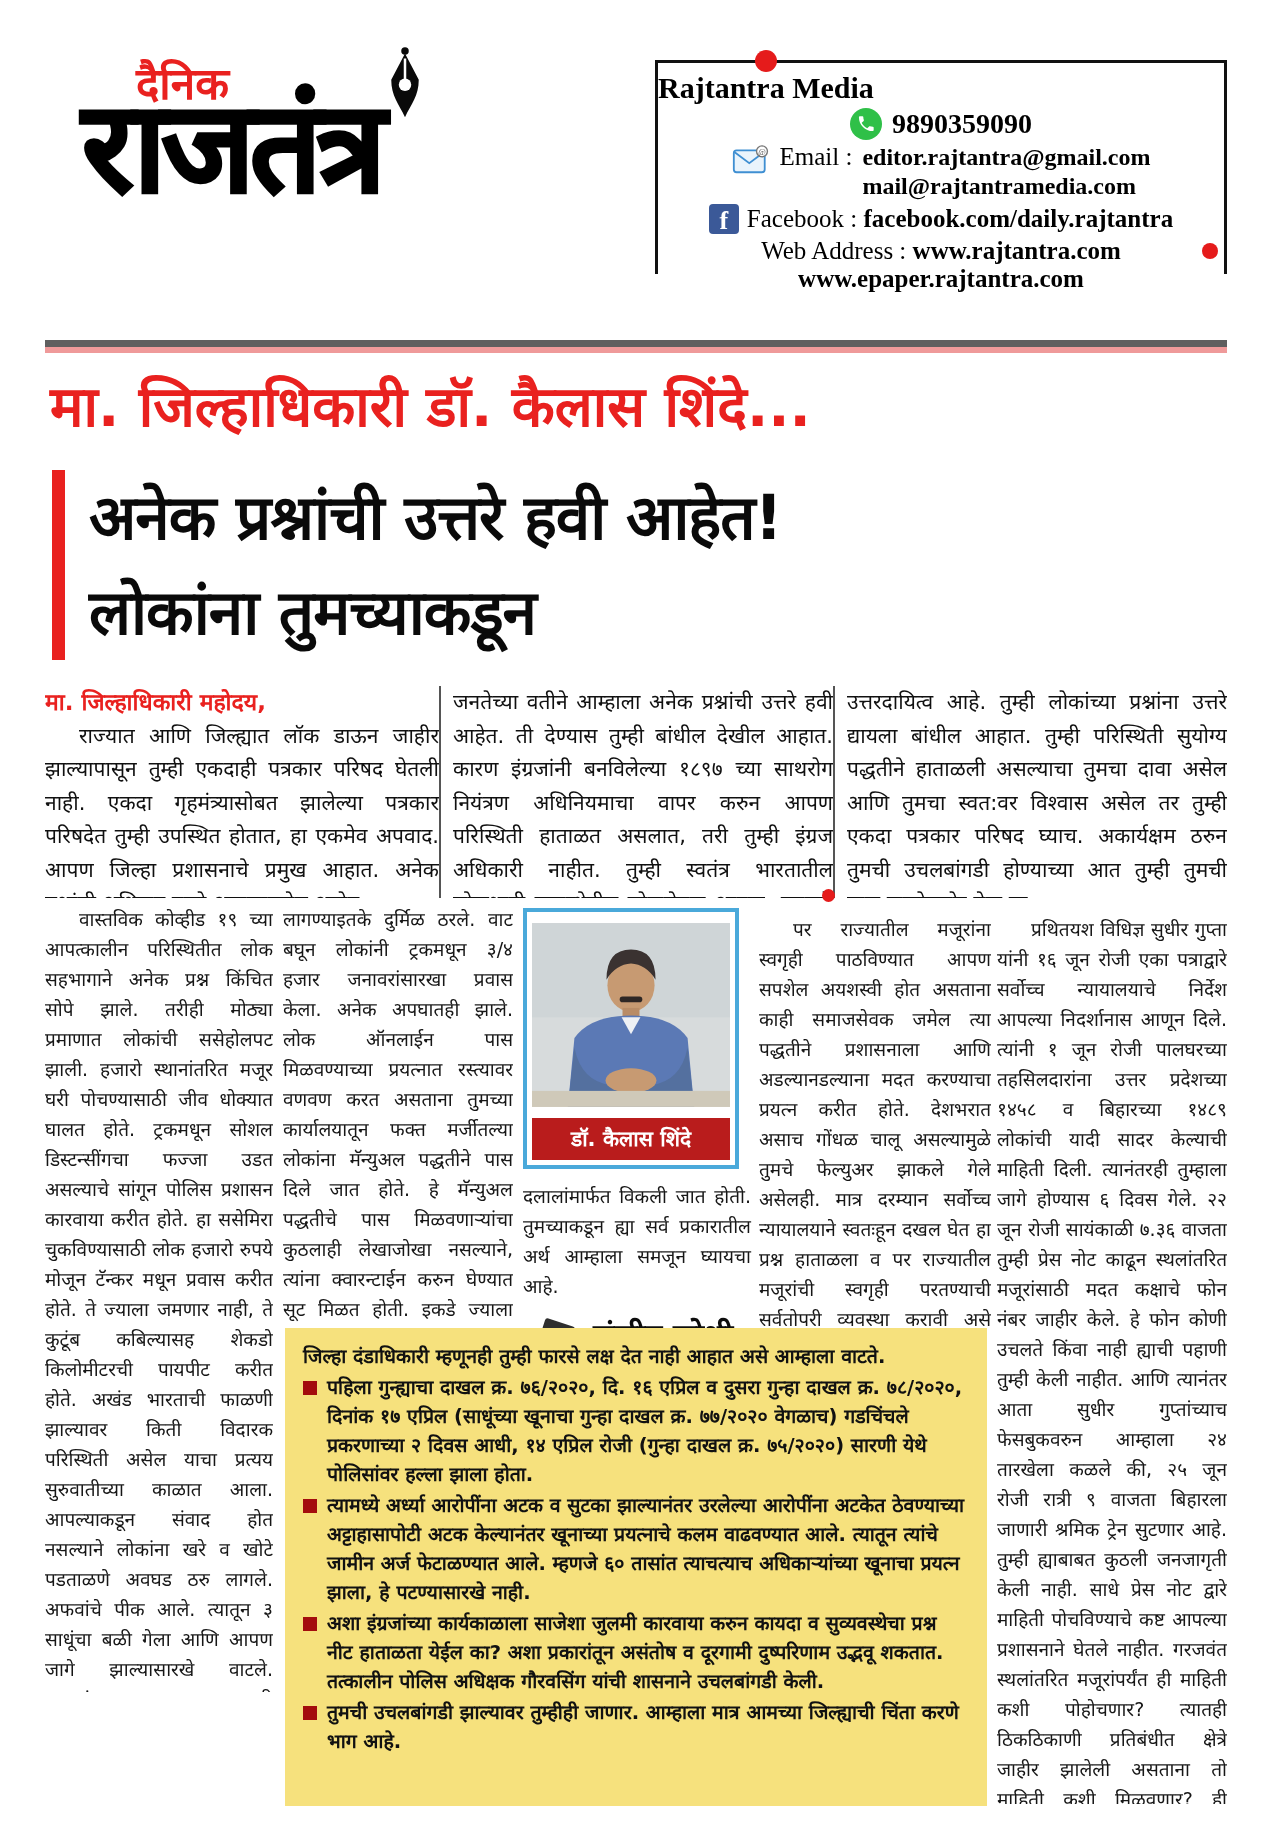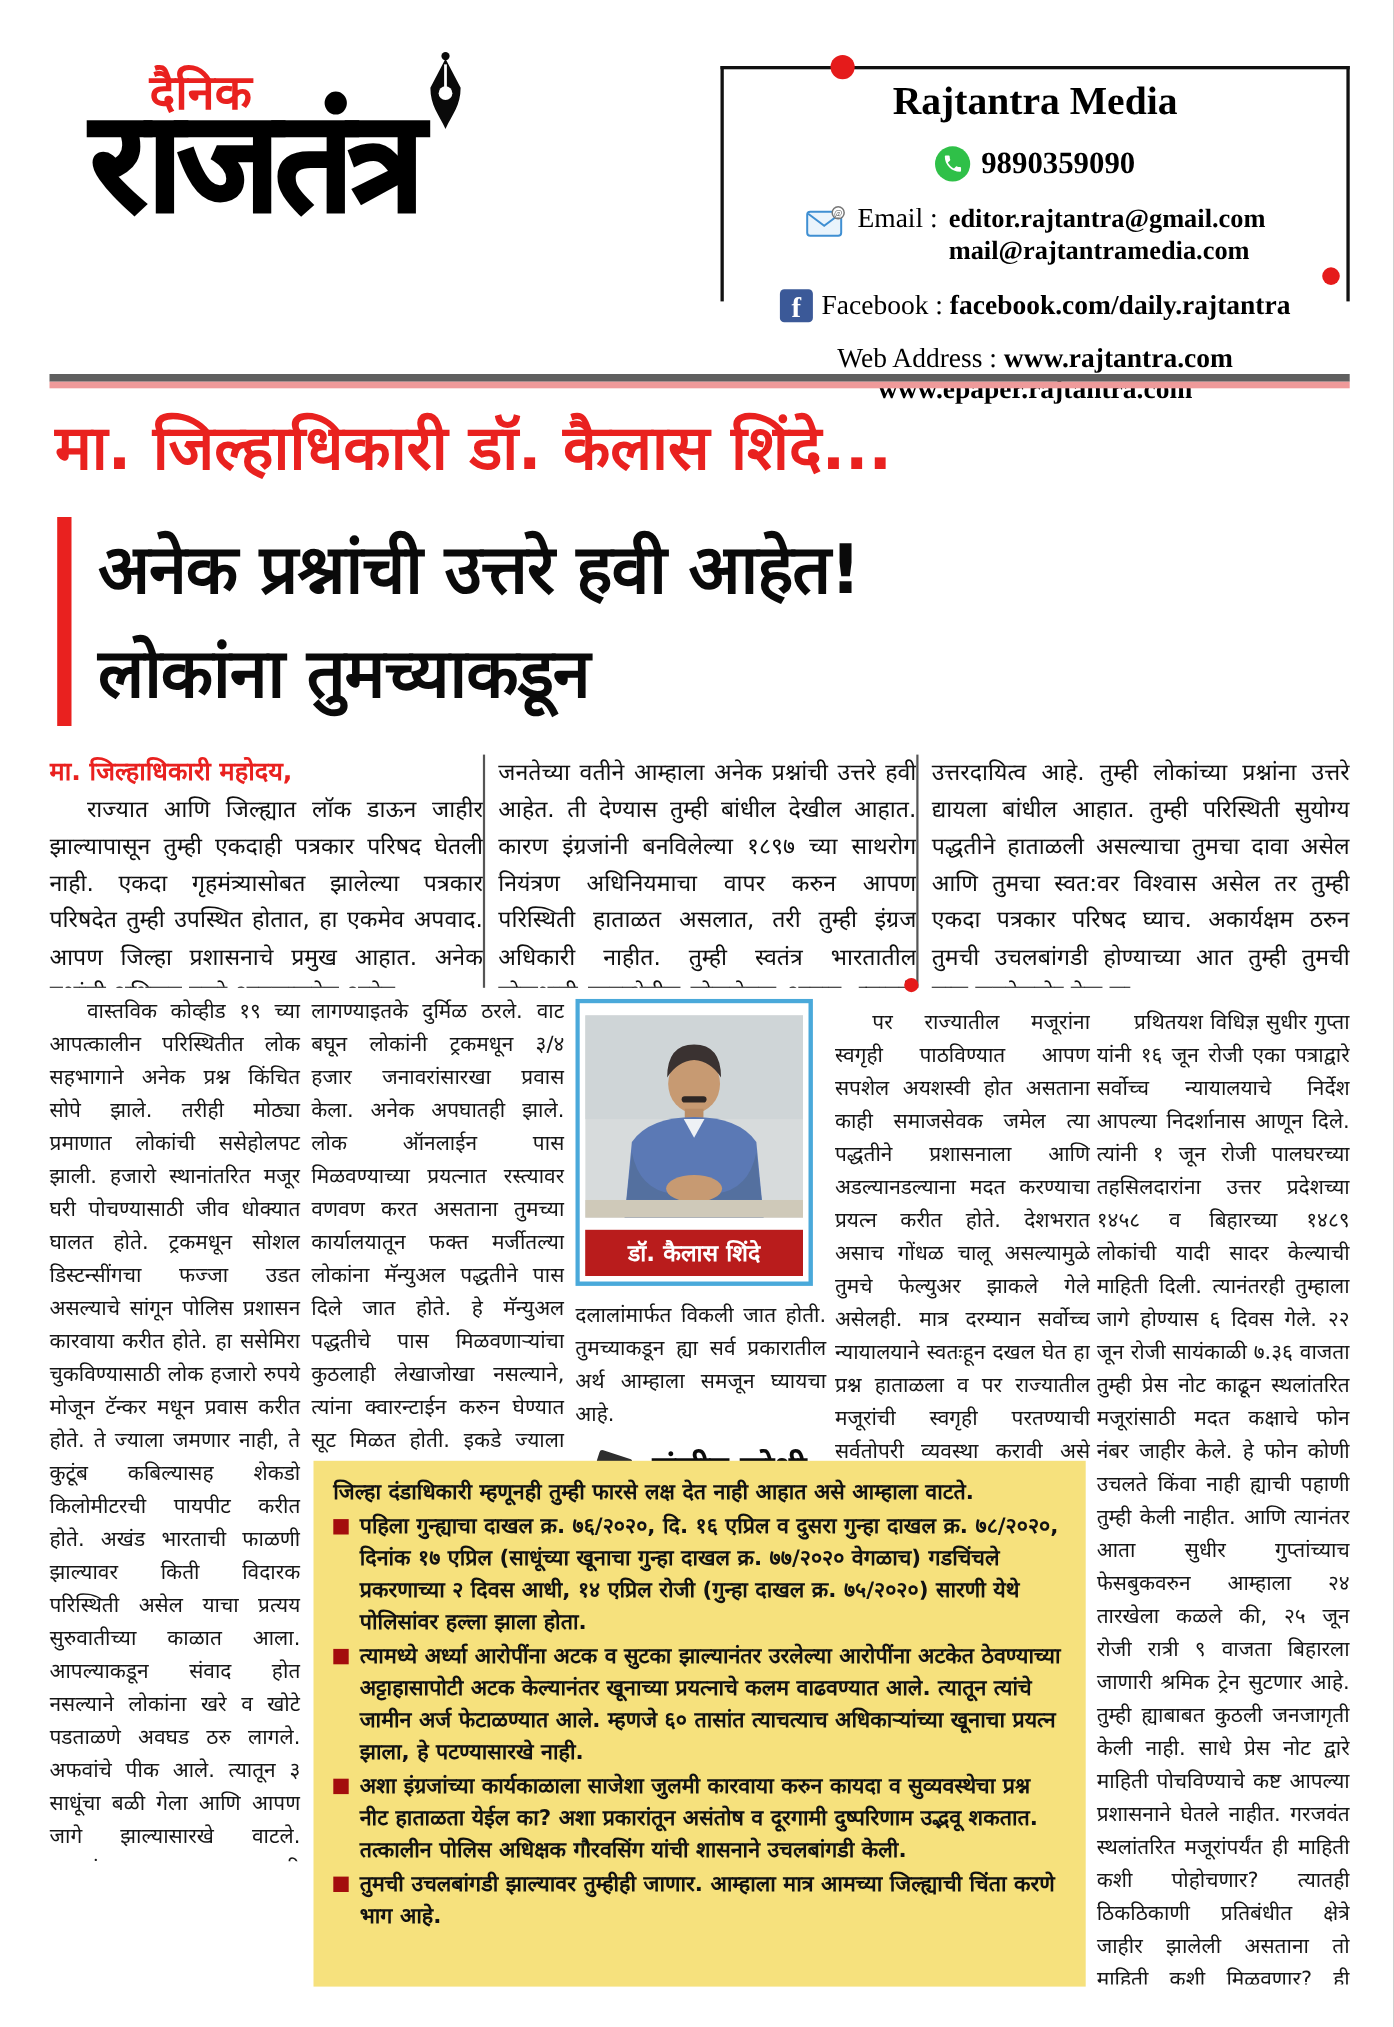--- a/index.html
+++ b/index.html
@@ -26,22 +26,22 @@
   
   .contact-box {
     position:absolute; left:655px; top:60px; width:572px; height:214px;
     border:3px solid #111; border-bottom:none;
     font-family:"Liberation Serif", serif; padding-top:8px;
   }
   .red-dot { position:absolute; border-radius:50%; background:#e51b1b; }
   .dot-top { left:755px; top:50px; width:22px; height:22px; }
   .dot-bottom { left:1202px; top:243px; width:16px; height:16px; }
   .dot-intro { left:822px; top:889px; width:13px; height:13px; }
-  .org-name { text-align:center; font-weight:bold; font-size:36px; color:#000; }
-  .c-row { display:flex; align-items:center; justify-content:center; margin-top:20px; font-size:25px; color:#000; }
+  .org-name { font-weight:bold; font-size:30px; color:#000; }
+  .c-row { display:flex; align-items:center; justify-content:center; margin-top:3px; font-size:25px; color:#000; }
   .c-strong { font-weight:bold; }
   .phone-number { font-weight:bold; font-size:28px; margin-left:10px; }
   .wa-icon { width:32px; height:32px; border-radius:50%; background:#2fc048; display:inline-flex; align-items:center; justify-content:center; }
   .wa-icon svg { width:20px; height:20px; }
   .email-row { align-items:flex-start; }
   .email-icon { width:40px; height:32px; margin-right:8px; margin-top:2px; }
   .email-vals { text-align:left; margin-left:10px; font-size:24px; line-height:29px; }
   .fb-icon { width:30px; height:30px; background:#3b5998; color:#fff; border-radius:4px;
     display:inline-flex; align-items:flex-end; justify-content:center;
     font-family:"Liberation Serif", serif; font-weight:bold; font-size:26px; line-height:26px; margin-right:8px; }

